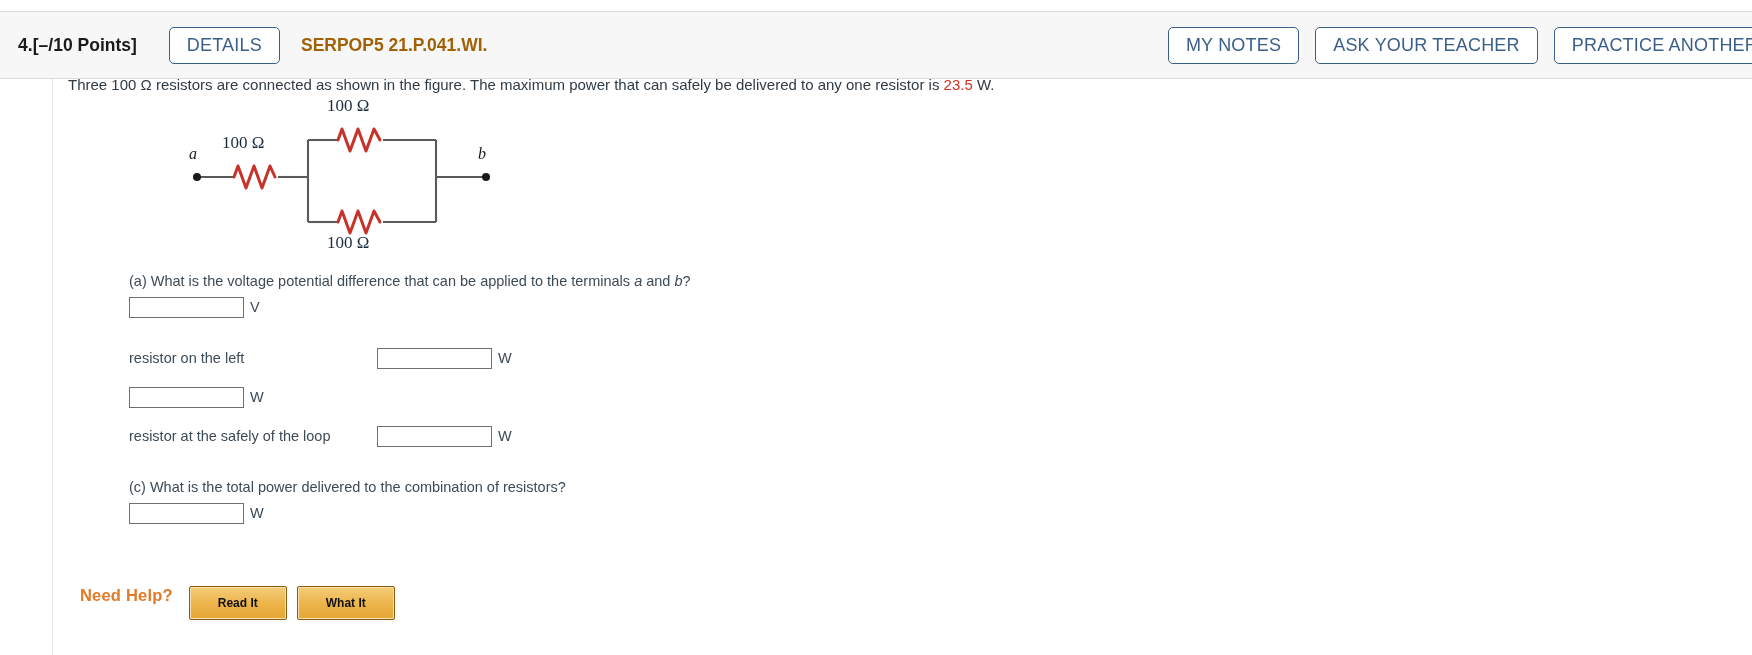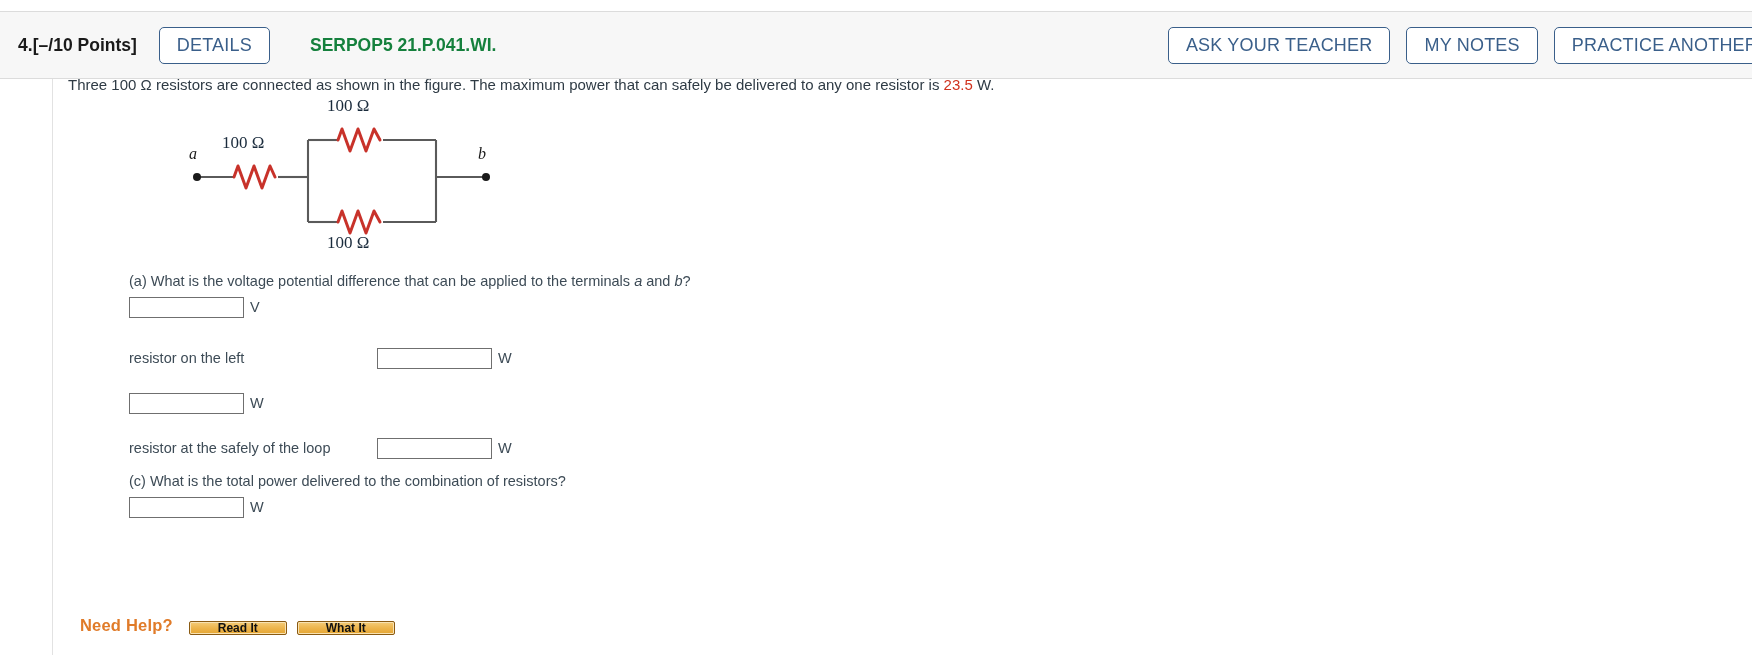--- a/index.html
+++ b/index.html
@@ -52,26 +52,26 @@
     border-radius: 5px;
     background: #ffffff;
     color: #3a5f8a;
     font-size: 18px;
     letter-spacing: .2px;
     padding: 8px 17px 9px 17px;
     white-space: nowrap;
     cursor: pointer;
     line-height: 1;
   }
-  .details-btn { margin-left: 22px; }
+  .details-btn { margin-left: 32px; }
   .q-code {
     font-size: 17.5px;
     font-weight: bold;
-    color: #15803d;
-    margin-left: 40px;
+    color: #a16207;
+    margin-left: 21px;
     white-space: nowrap;
     text-align: center;
   }
   .q-header-right {
     margin-left: auto;
     display: flex;
     align-items: center;
     gap: 16px;
     padding-right: 0;
   }
@@ -114,21 +114,21 @@
   .figure svg { display: block; }
 
   
   .part {
     font-size: 14.5px;
     color: #3d4b56;
     line-height: 1.45;
   }
   .part-a { margin-top: 22px; margin-left: 61px; }
   .part-b { margin-top: 30px; margin-left: 61px; }
-  .part-c { margin-top: 12px; margin-left: 61px; }
+  .part-c { margin-top: 30px; margin-left: 61px; }
   .it { font-style: italic; }
 
   .ans-row {
     display: flex;
     align-items: center;
     margin-top: 5px;
   }
   .ans-input {
     width: 115px;
     height: 21px;
@@ -146,43 +146,43 @@
   }
 
   .blabel {
     font-size: 14.5px;
     color: #3d4b56;
     white-space: nowrap;
   }
   .brow {
     display: flex;
     align-items: center;
-    margin-top: 24px;
+    margin-top: 18px;
   }
   .brow .blabel { width: 248px; }
   .brow .ans-input { width: 115px; }
 
   
   .need-help {
     position: absolute;
     left: 80px;
-    top: 616px;
-    display: flex;
-    align-items: flex-end;
+    top: 586px;
+    display: flex;
+    align-items: flex-start;
   }
   .need-help-label {
     font-size: 16.5px;
     font-weight: bold;
     color: #e07b29;
     letter-spacing: .2px;
     margin-right: 16px;
   }
   .help-btn {
     width: 98px;
-    height: 14px;
+    height: 34px;
     border: 1px solid #8a5a12;
     border-radius: 2px;
     background: linear-gradient(to bottom, #f4cc79 0%, #edb54d 50%, #e5a633 100%);
     box-shadow: inset 0 0 0 1px #f8e2b2;
     color: #111111;
     font-size: 12px;
     font-weight: bold;
     display: flex;
     align-items: center;
     justify-content: center;
@@ -197,22 +197,22 @@
 <div id="page">
 
   <div class="q-header">
     <div class="q-header-left">
       <span class="q-number">4.</span>
       <span class="q-points">[–/10 Points]</span>
       <button class="pill-btn details-btn">DETAILS</button>
       <span class="q-code">SERPOP5 21.P.041.WI.</span>
     </div>
     <div class="q-header-right">
+      <button class="pill-btn">MY NOTES</button>
       <button class="pill-btn">ASK YOUR TEACHER</button>
-      <button class="pill-btn">MY NOTES</button>
       <button class="pill-btn">PRACTICE ANOTHER</button>
     </div>
   </div>
 
   <div class="left-rail"></div>
 
   <div class="q-body">
 
     <div class="stem">
       <span>Three 100 Ω resistors are connected as shown in the figure. The maximum power that can safely be delivered to any one resistor is </span><span class="redval">23.5</span><span> W.</span>

